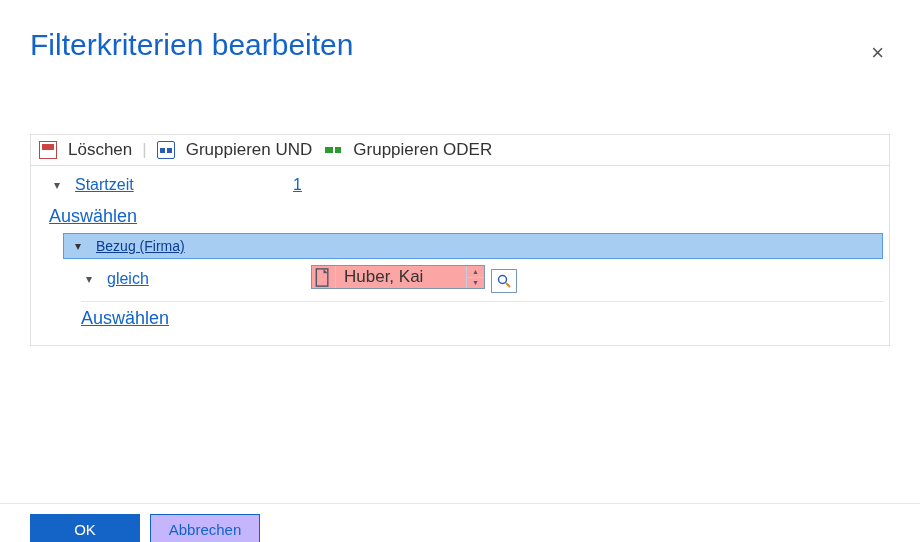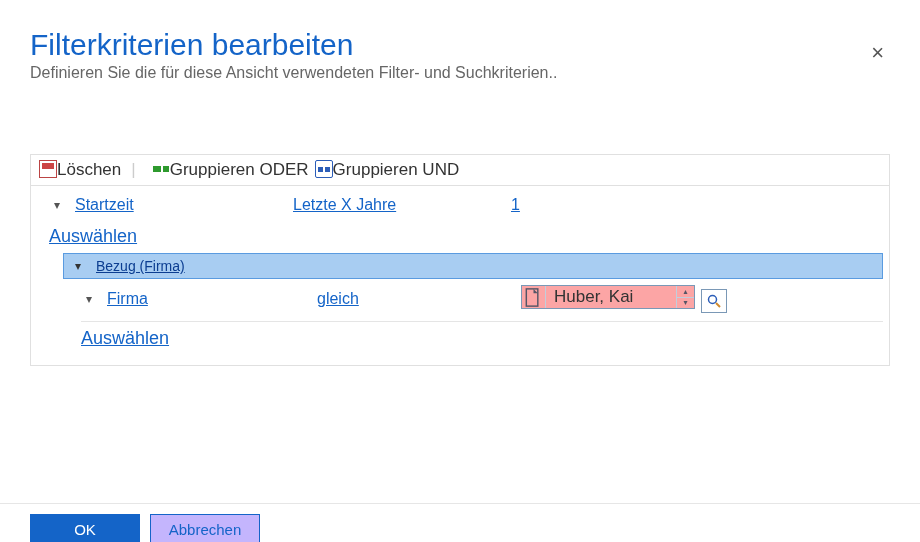--- a/index.html
+++ b/index.html
@@ -52,22 +52,22 @@
     color: #333;
     gap: 6px;
     border-bottom: 1px solid #e0e0e0;
   }
   .toolbar .sep {
     color: #ccc;
     padding: 0 4px;
   }
   .tb-item {
     display: inline-flex;
-    align-items: flex-start;
-    gap: 0;
+    align-items: center;
+    gap: 11px;
     cursor: pointer;
   }
   .icon {
     display: inline-block;
     width: 18px;
     height: 18px;
     position: relative;
     vertical-align: middle;
   }
   .icon-delete {
@@ -242,62 +242,59 @@
     border-top: 1px solid #e5e5e5;
     margin: 2px 0 0 44px;
   }
 </style>
 </head>
 <body>
 
 <div class="dialog">
 
   <div class="dialog-title">Filterkriterien bearbeiten</div>
-  <div class="dialog-subtitle">Definieren Sie die für diese Ansicht verwendeten Filter- und Suchkriterien..</div>
   <div class="close-x">×</div>
 
   <div class="filter-box">
 
     <div class="toolbar">
       <span class="tb-item">
         <span class="icon icon-delete"></span>
         <span>Löschen</span>
       </span>
       <span class="sep">|</span>
+      <span class="tb-item">
+        <span class="icon icon-group-and"></span>
+        <span>Gruppieren UND</span>
+      </span>
       <span class="tb-item" style="margin-left:6px;">
         <span class="icon icon-group-or"></span>
         <span>Gruppieren ODER</span>
       </span>
-      <span class="tb-item">
-        <span class="icon icon-group-and"></span>
-        <span>Gruppieren UND</span>
-      </span>
     </div>
 
     <div class="rows">
 
       <div class="row indent-1">
         <span class="chev">▾</span>
         <span class="col-field"><span class="link">Startzeit</span></span>
-        <span class="col-op"><span class="link">Letzte X Jahre</span></span>
         <span class="col-val"><span class="link">1</span></span>
       </div>
 
       <div class="row indent-1">
         <span class="link" style="font-size:18px;">Auswählen</span>
       </div>
 
       <div class="group-header">
         <span class="chev">▾</span>
         <span class="link" style="color:#0b3d91;font-size:14px;">Bezug (Firma)</span>
       </div>
 
       <div class="row indent-2">
         <span class="chev">▾</span>
-        <span class="col-field" style="width:210px;"><span class="link">Firma</span></span>
         <span class="col-op" style="width:208px;"><span class="link">gleich</span></span>
         <span class="col-val">
           <span class="value-combo">
             <span class="doc-icon">
               <svg viewBox="0 0 16 16">
                   <rect x="3" y="2" width="8" height="12" fill="none" stroke="#556" stroke-width="1"></rect>
                   <path d="M8 2 L11 5 L8 5 Z" fill="#556"></path>
                 </svg>
             </span>
             <span class="val-text">Huber, Kai</span>

